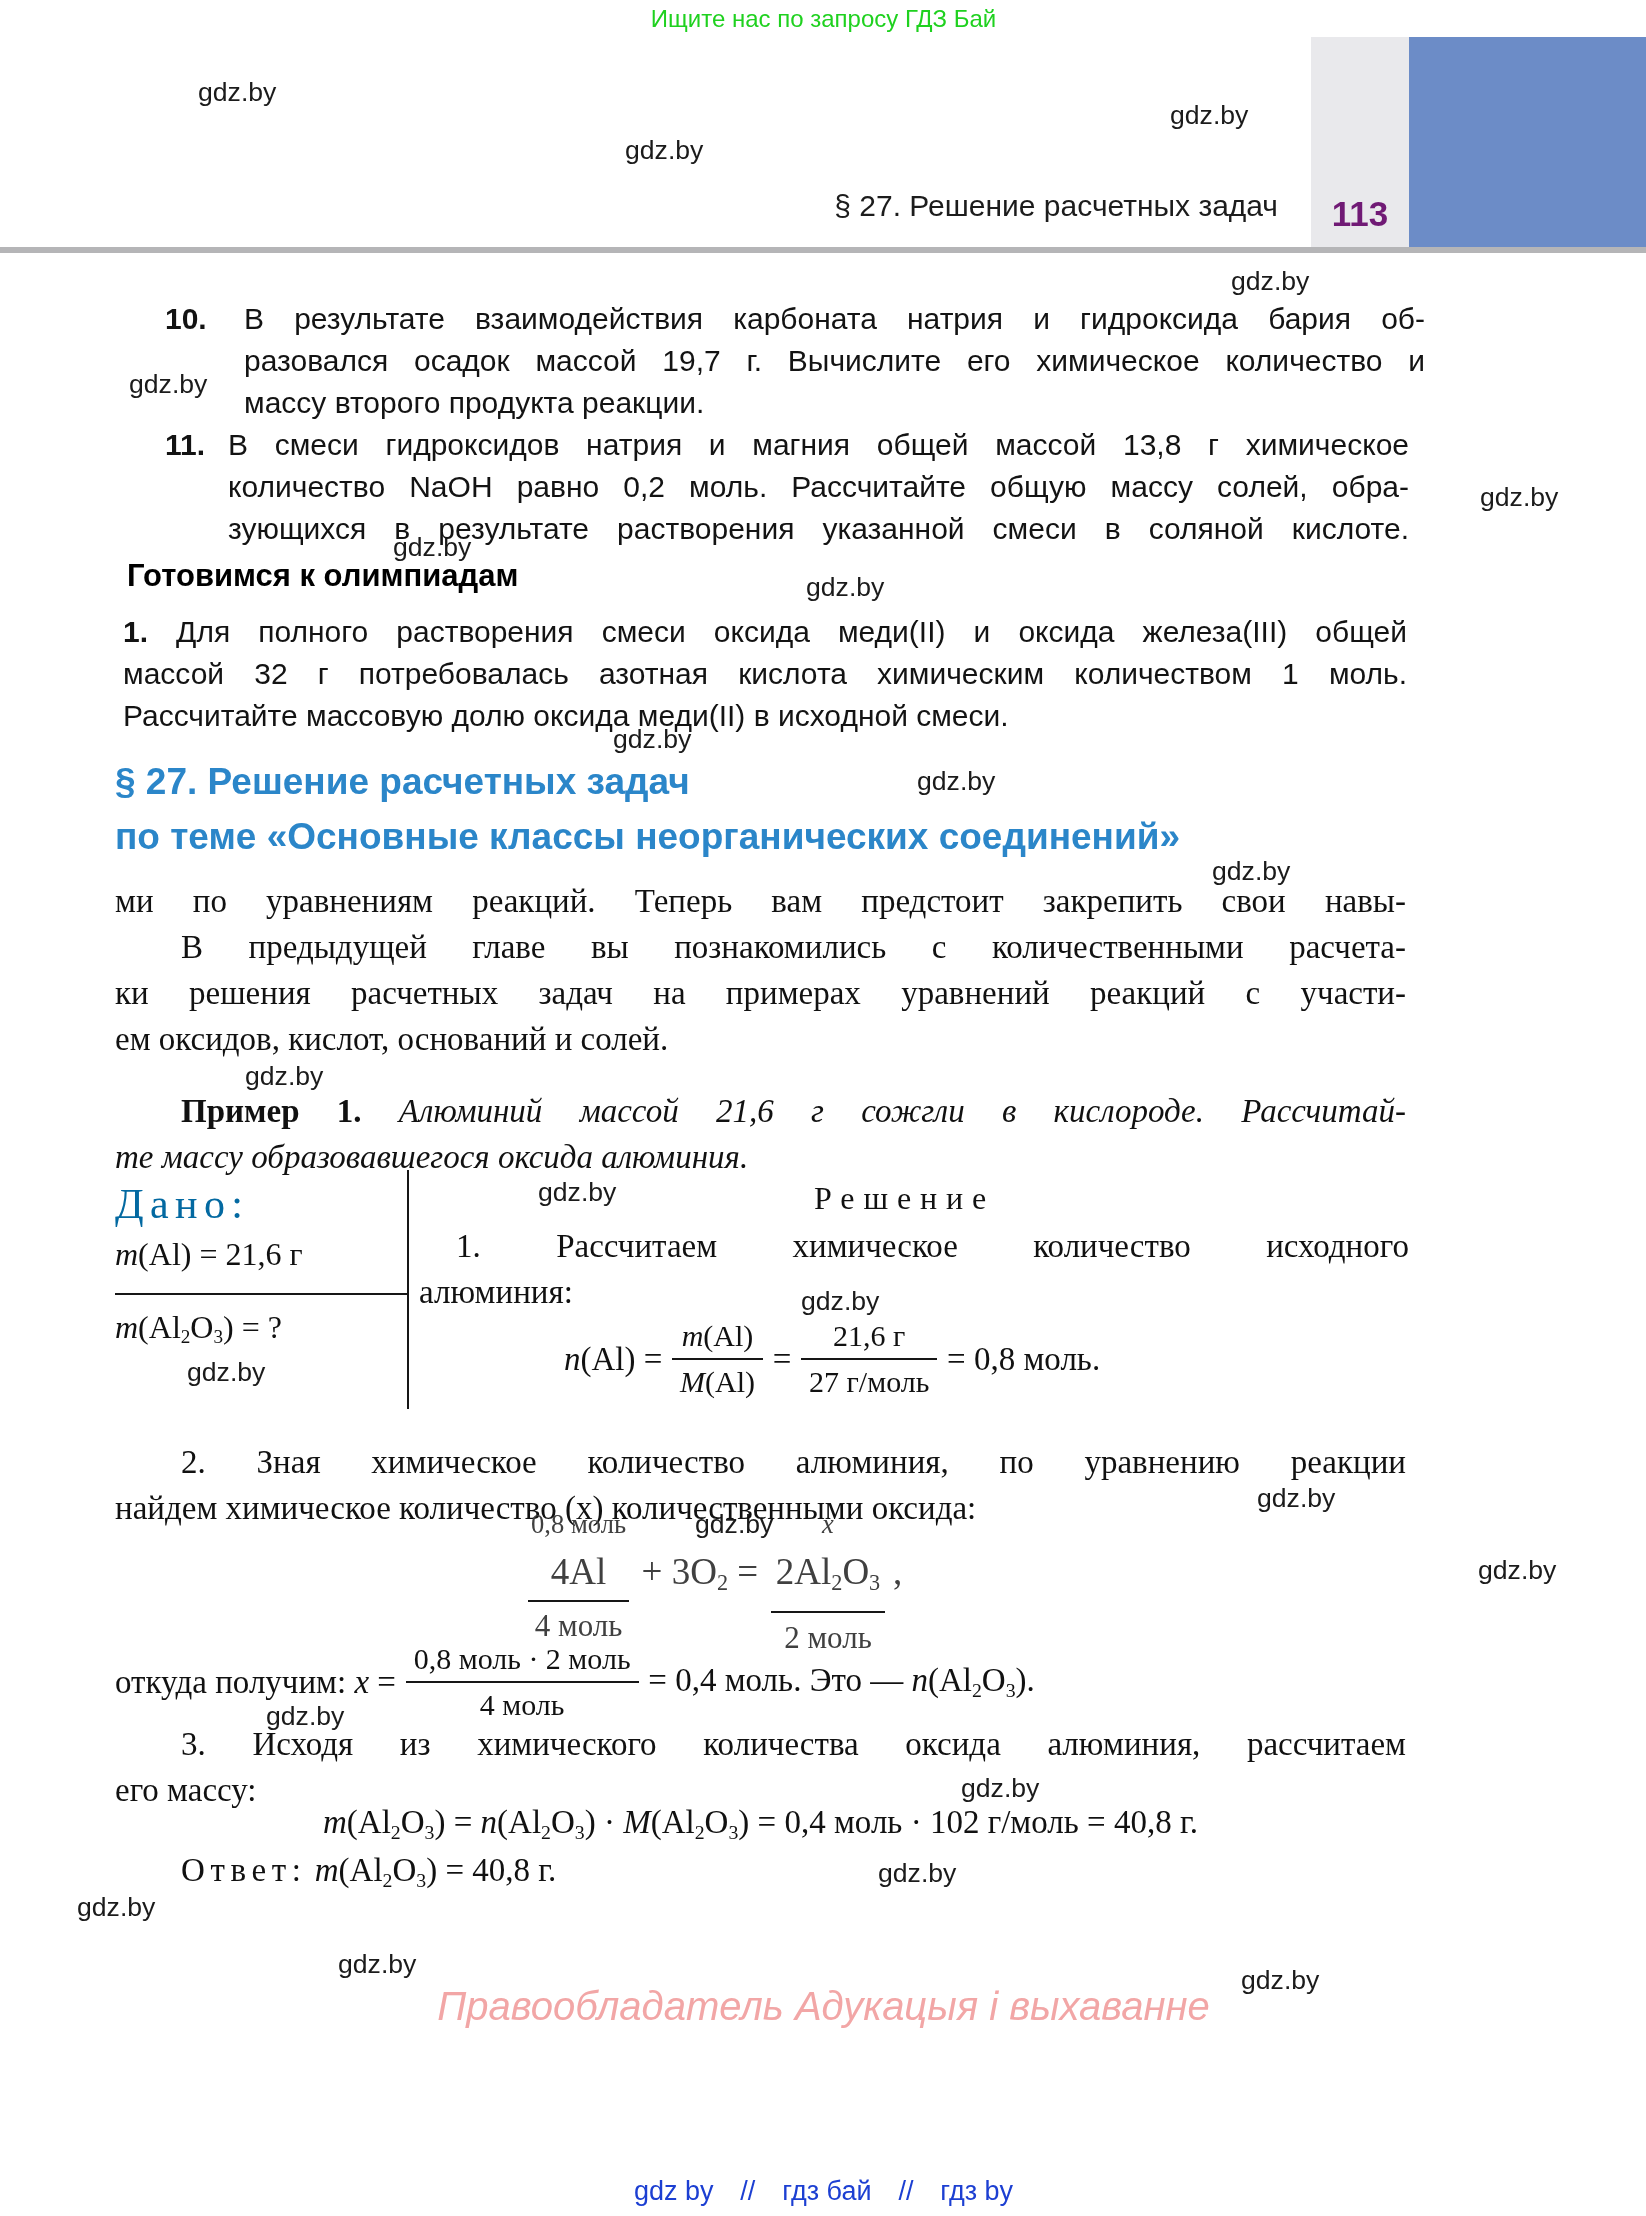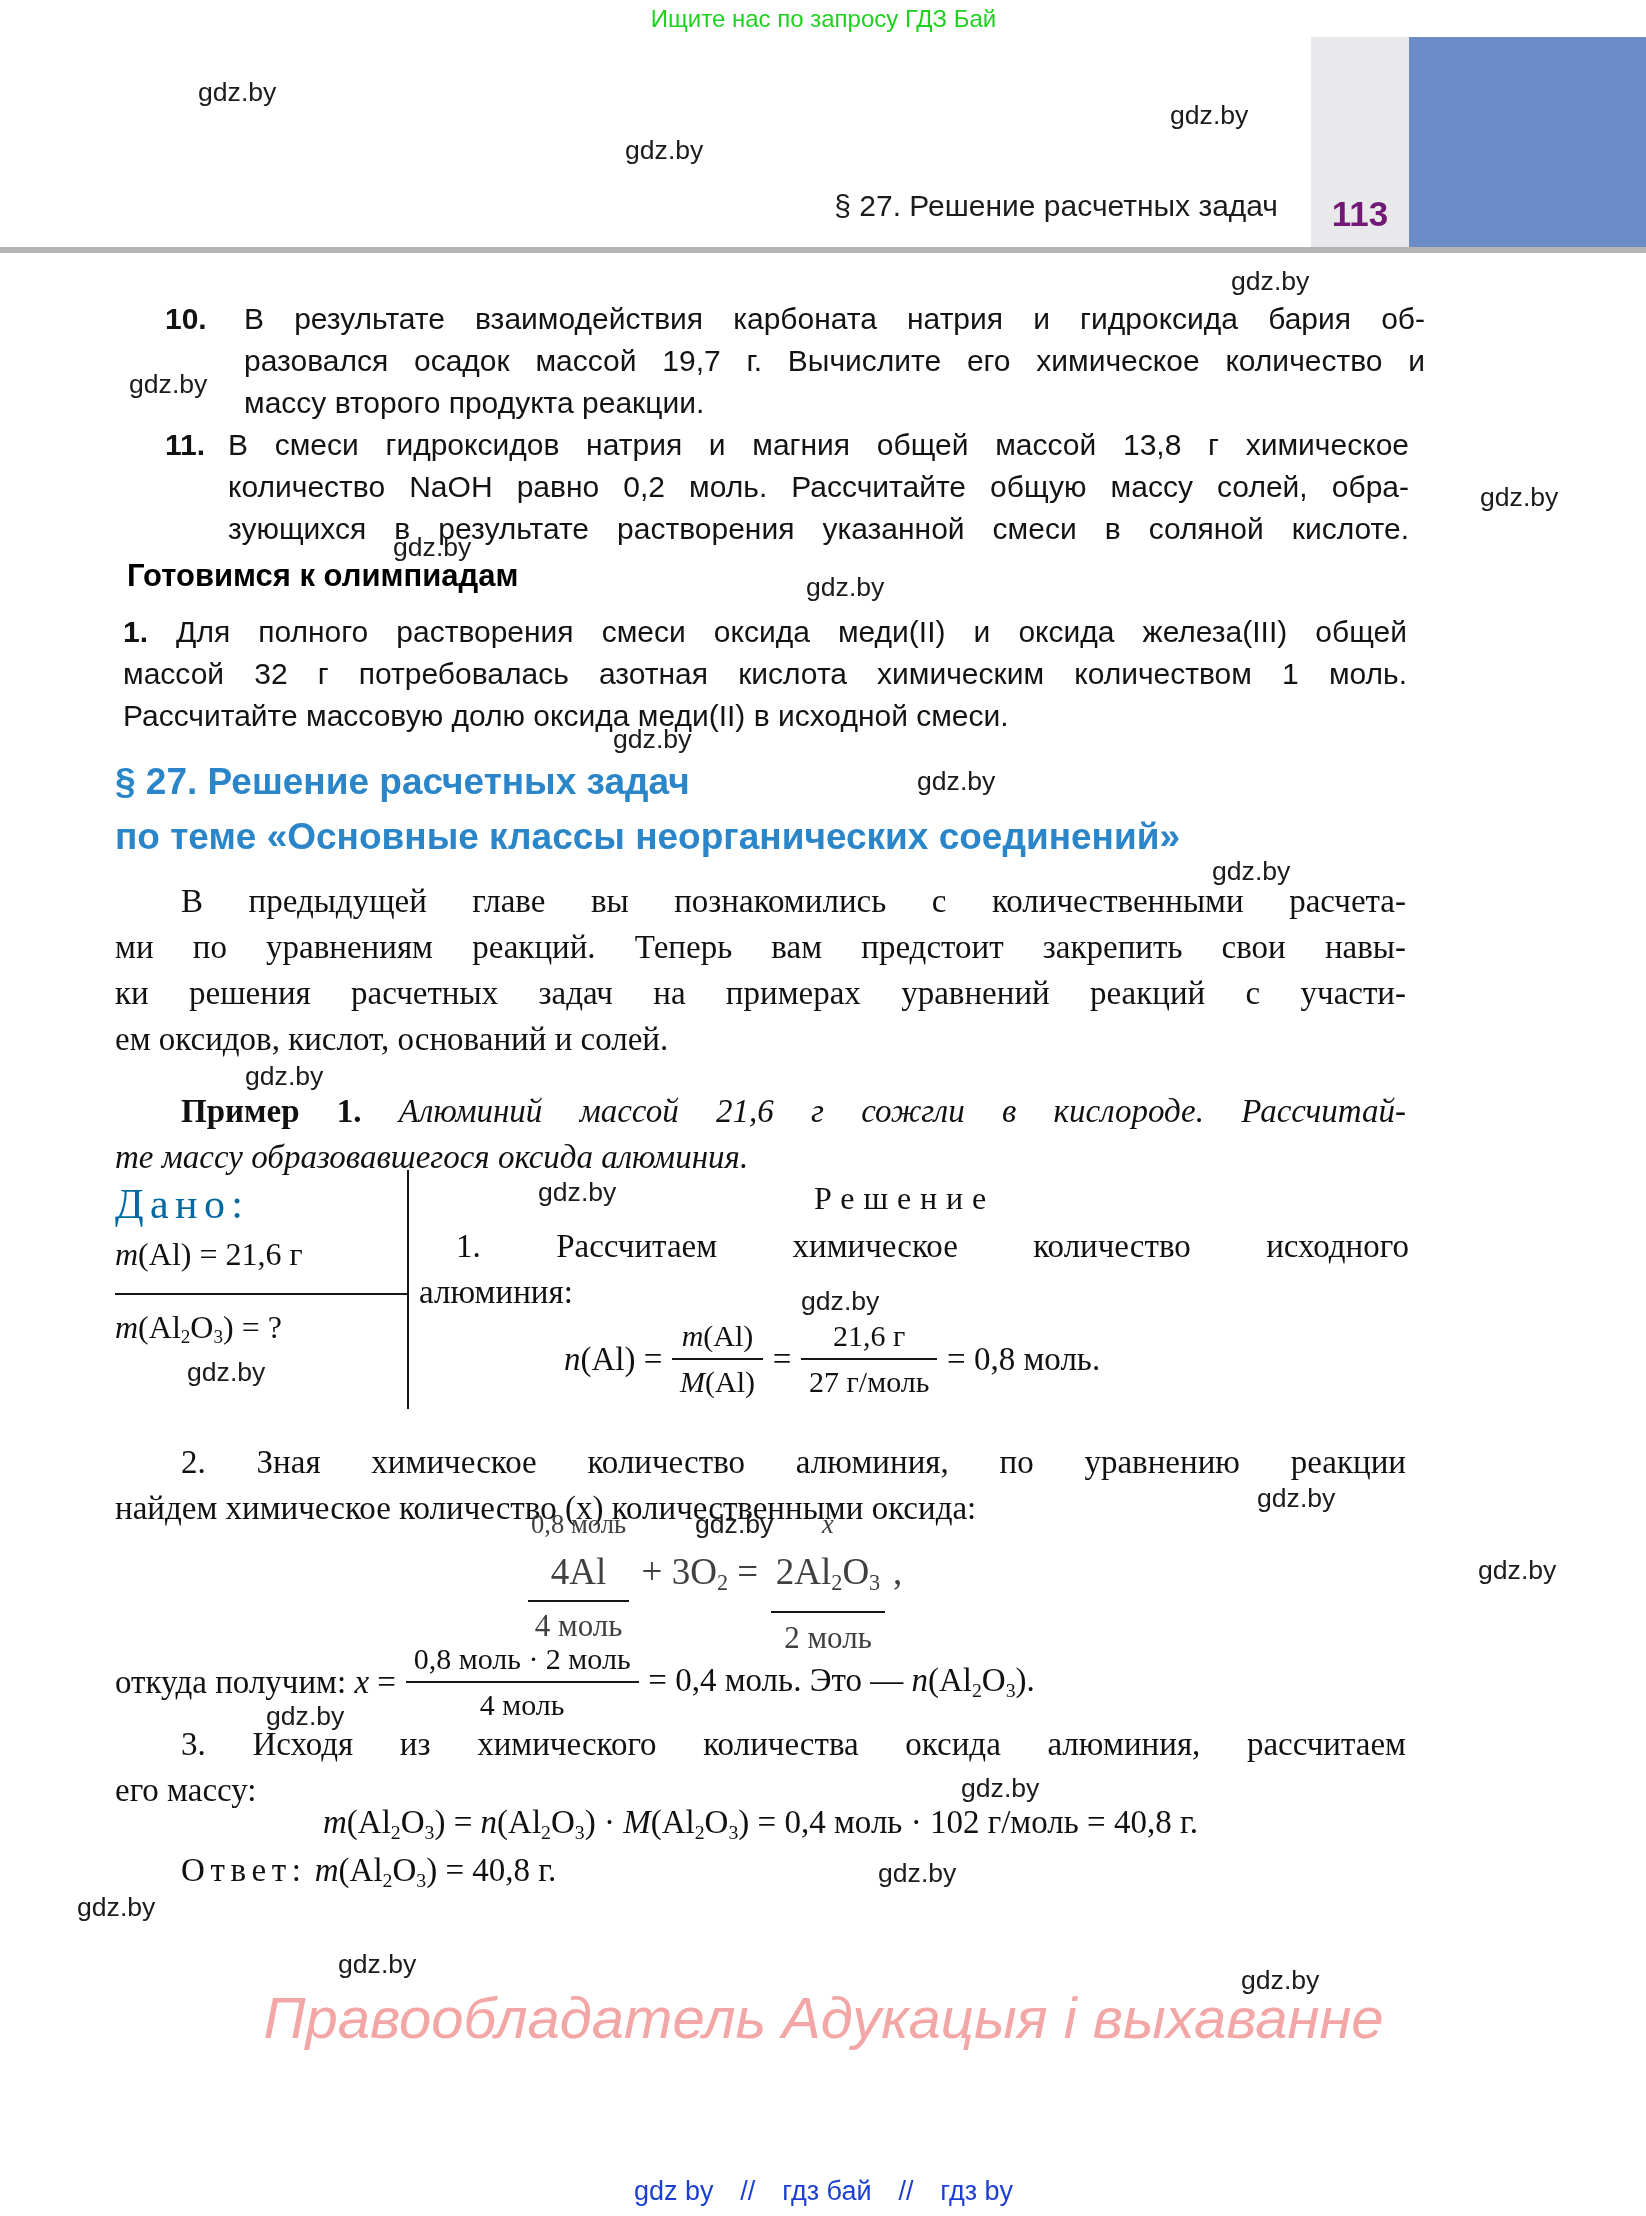--- a/index.html
+++ b/index.html
@@ -32,21 +32,21 @@
   .frac{display:inline-block;text-align:center;vertical-align:middle;font-size:30px;margin:0 9.7px;}
   .frac .fnum{display:block;padding:0 8px 4.8px;}
   .frac .fden{display:block;border-top:2.4px solid #161616;padding:4.8px 8px 0;}
   .eq{display:flex;align-items:flex-start;font-family:"Liberation Serif",serif;color:#404040;}
   .eqcol{text-align:center;}
   .eqabove{height:40px;font-size:26.6px;line-height:37px;}
   .eqmain{font-size:37px;line-height:52px;padding:0 11.3px 1.6px;}
   .eqden{border-top:2.4px solid #161616;font-size:31px;line-height:39px;padding:4.8px 6.4px 0;margin:0 6.4px;}
   .eqmid{font-size:37px;line-height:52px;margin-top:40px;padding:0 6.4px;}
   .center{text-align:center;}
-  .pink{width:100%;text-align:center;font-size:58px;font-style:italic;color:#f2a6a6;}
+  .pink{width:100%;text-align:center;font-size:40px;font-style:italic;color:#f2a6a6;}
   .links{width:100%;text-align:center;font-size:27px;color:#1c3fd2;}
   .links span{margin:0 9.7px;}
 </style>
 </head>
 <body>
 
 <div class="abs banner" style="top:4.8px;left:0;">Ищите нас по запросу ГДЗ Бай</div>
 
 <span class="abs wm" style="left:198px;top:77px;">gdz.by</span>
 <span class="abs wm" style="left:625px;top:135px;">gdz.by</span>
@@ -100,22 +100,22 @@
   <div class="jl">массой 32 г потребовалась азотная кислота химическим количеством 1 моль.</div>
   <div>Рассчитайте массовую долю оксида меди(II) в исходной смеси.</div>
 </div>
 
 <div class="abs sechead" style="left:115px;top:754px;">
   <div>§ 27. Решение расчетных задач</div>
   <div>по теме «Основные классы неорганических соединений»</div>
 </div>
 
 <div class="abs serif" style="left:115px;top:878px;width:1291px;">
+  <div class="jl">ми по уравнениям реакций. Теперь вам предстоит закрепить свои навы-</div>
   <div class="jl ind">В предыдущей главе вы познакомились с количественными расчета-</div>
-  <div class="jl">ми по уравнениям реакций. Теперь вам предстоит закрепить свои навы-</div>
   <div class="jl">ки решения расчетных задач на примерах уравнений реакций с участи-</div>
   <div>ем оксидов, кислот, оснований и солей.</div>
 </div>
 
 <div class="abs serif" style="left:115px;top:1088px;width:1291px;">
   <div class="jl ind"><span class="bold">Пример 1.</span> <span class="it">Алюминий массой 21,6 г сожгли в кислороде. Рассчитай-</span></div>
   <div class="it">те массу образовавшегося оксида алюминия.</div>
 </div>
 
 <div class="abs lbl-dano" style="left:115px;top:1180px;">Дано:</div>

